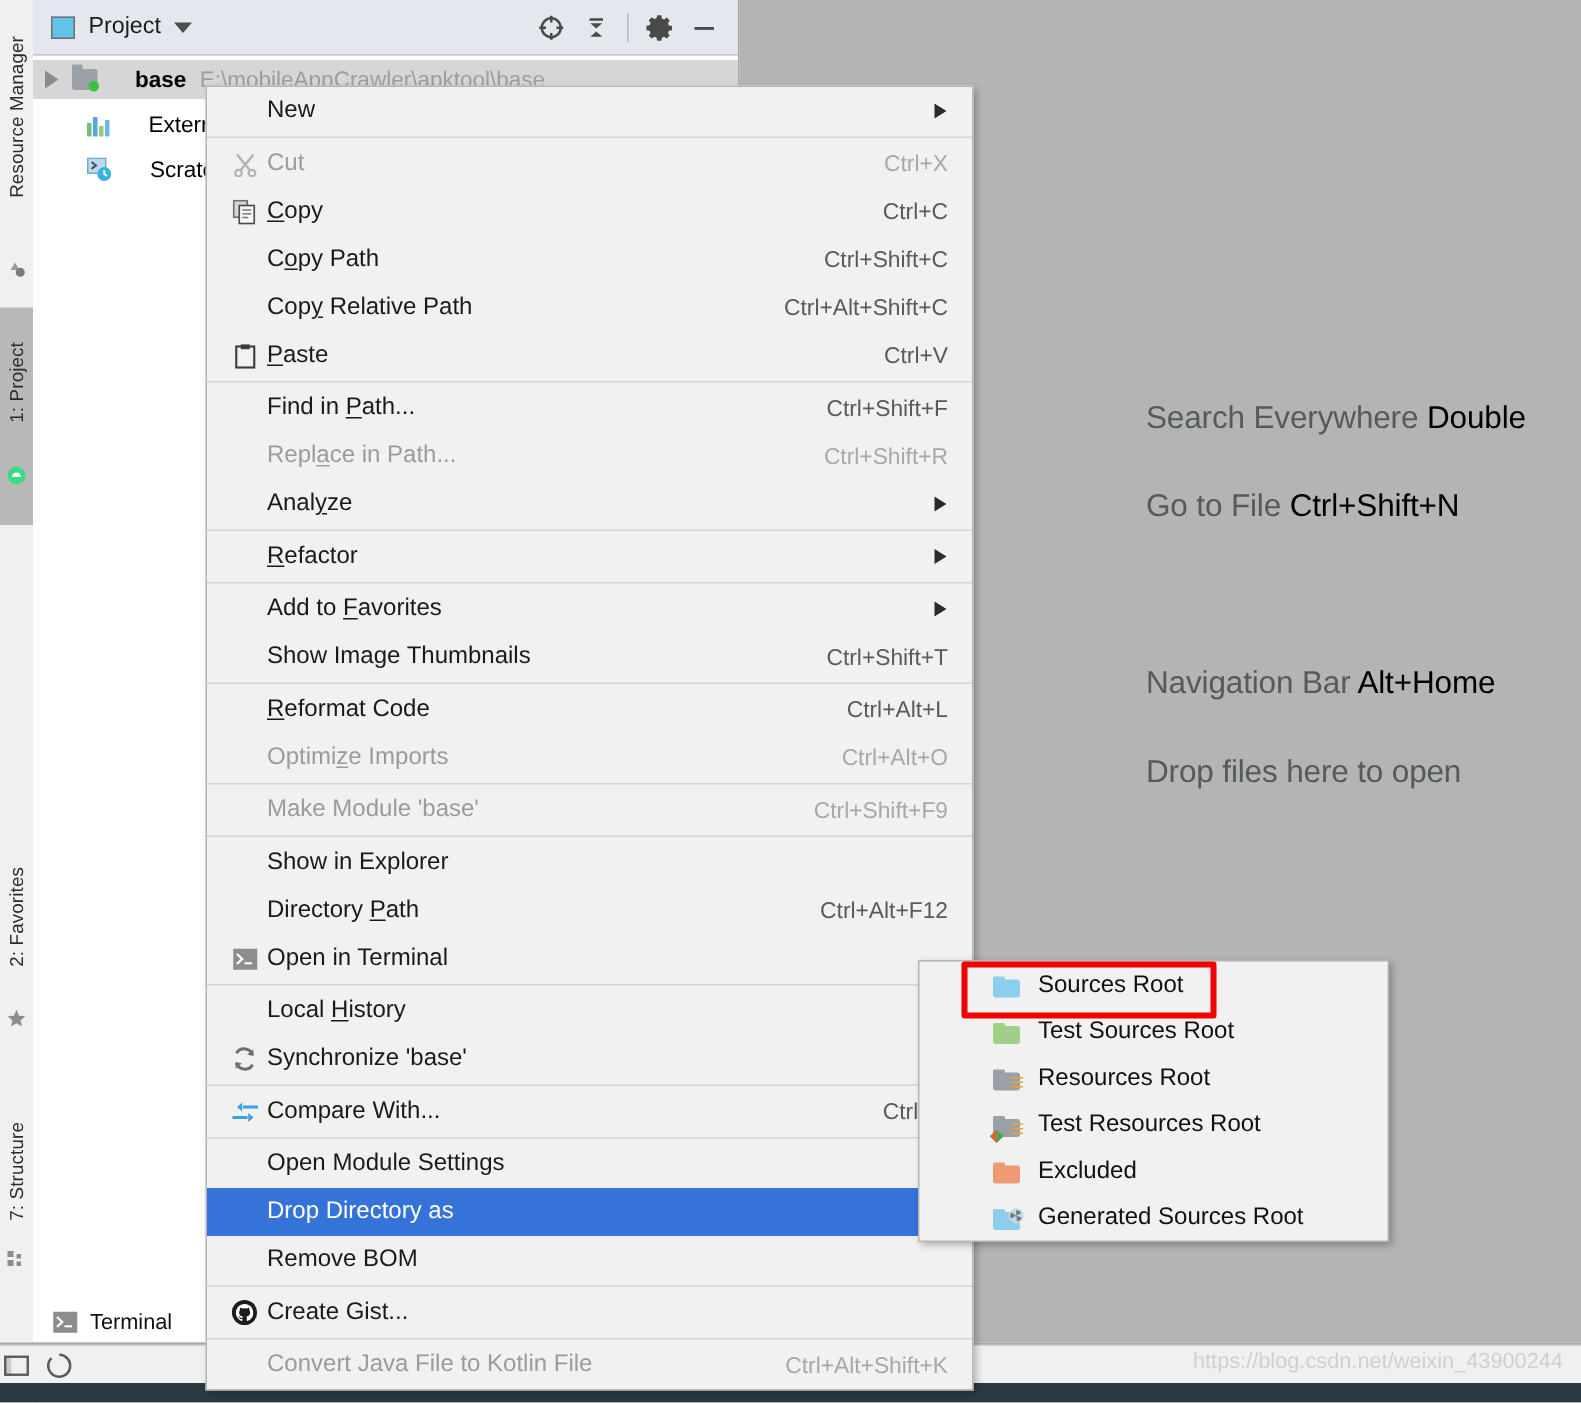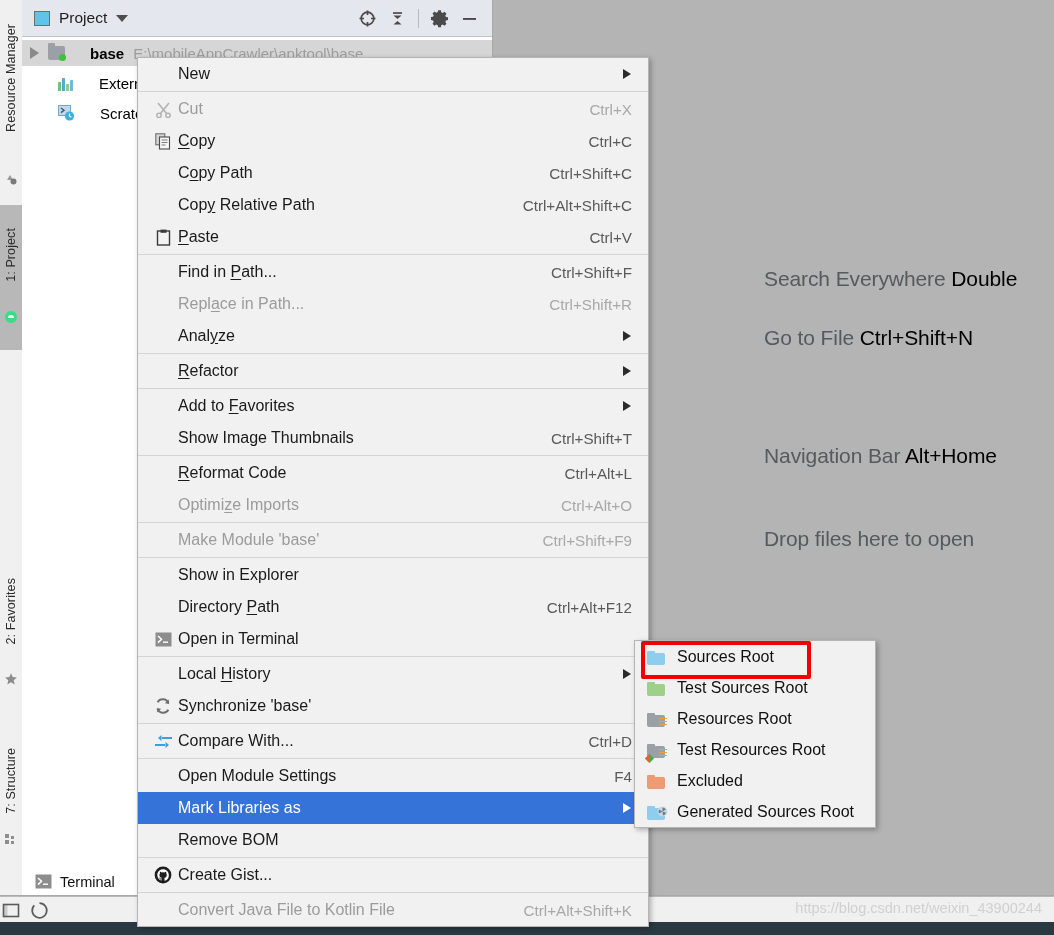--- a/index.html
+++ b/index.html
@@ -214,26 +214,27 @@
     border-left: 8px solid #2b2b2b;
   }
   .mi.highlight .mi-arrow { border-left-color: #ffffff; }
   .msep {
     height: 1px; background: #d4d4d4; margin: 1px 0;
   }
 
   
   .submenu {
     position: absolute;
-    left: 634px; top: 640px;
-    width: 242px;
+    left: 612px; top: 640px;
+    width: 314px;
     background: #f1f1f1;
     border: 1px solid #b5b5b5;
     box-shadow: 2px 2px 5px rgba(0,0,0,0.28);
     box-sizing: border-box;
+    padding-left: 37px;
   }
   .smi {
     height: 31px; display: flex; align-items: center;
     font-size: 16px; color: #111; white-space: nowrap;
   }
   .smi-icon {
     width: 20px; min-width: 20px; height: 16px;
     margin-left: 12px; position: relative;
   }
   .smi-label { margin-left: 10px; }
@@ -384,21 +385,21 @@
   <div class="editor">
     <div class="ed-line" style="left:271px;top:267px;">
       <span>Search Everywhere </span><span class="kb">Double</span>
     </div>
     <div class="ed-line" style="left:271px;top:326px;">
       <span>Go to File </span><span class="kb">Ctrl+Shift+N</span>
     </div>
     <div class="ed-line" style="left:271px;top:444px;">
       <span>Navigation Bar </span><span class="kb">Alt+Home</span>
     </div>
-    <div class="ed-line" style="left:271px;top:503px;margin-top:24px;">
+    <div class="ed-line" style="left:271px;top:503px;">
       <span>Drop files here to open</span>
     </div>
   </div>
 
   <div class="statusbar-top"></div>
 
   <div class="terminal-btn">
     <span style="display:inline-flex;">
       <svg width="17" height="15" viewBox="0 0 17 15">
           <rect x="0.5" y="0.5" width="16" height="14" fill="#8d8d8d"></rect>
@@ -601,21 +602,21 @@
     <div class="msep"></div>
 
     <div class="mi">
       <span class="mi-icon"></span>
       <span class="mi-label">Open Module Settings</span>
       <span class="mi-accel">F4</span>
     </div>
 
     <div class="mi highlight">
       <span class="mi-icon"></span>
-      <span class="mi-label">Mark Libraries as</span>
+      <span class="mi-label">Drop Directory as</span>
       <span class="mi-arrow"></span>
     </div>
 
     <div class="mi">
       <span class="mi-icon"></span>
       <span class="mi-label">Remove BOM</span>
     </div>
     <div class="msep"></div>
 
     <div class="mi">

